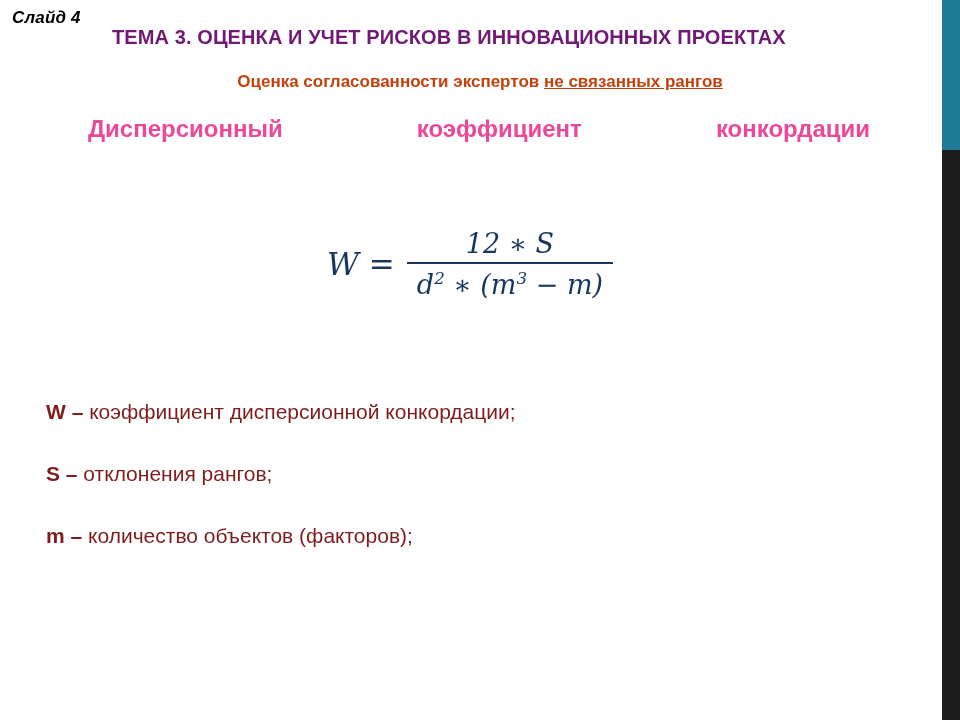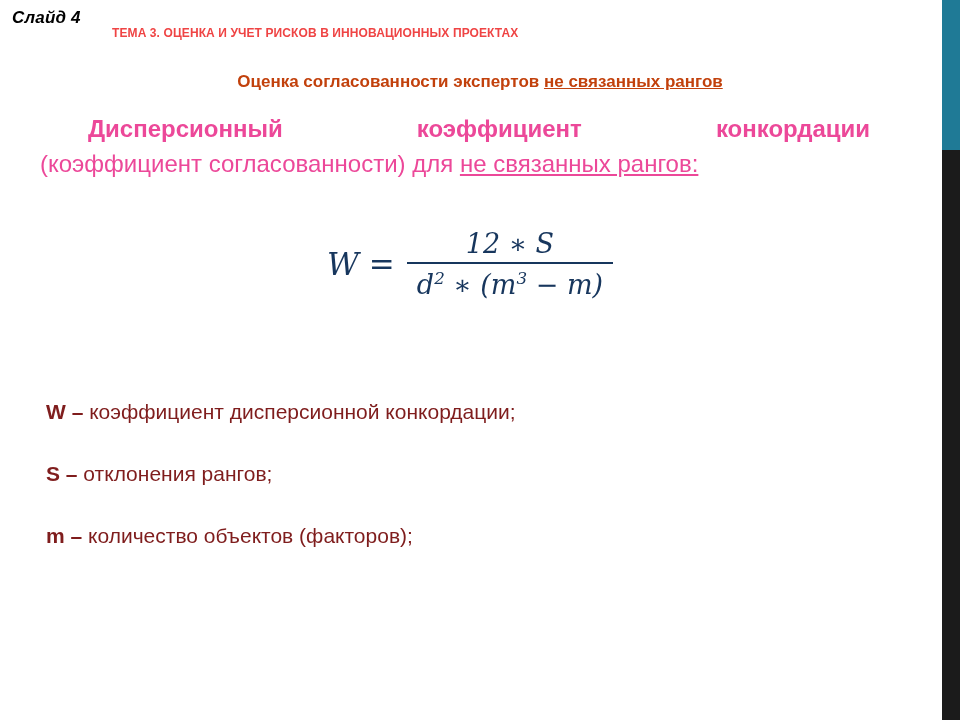--- a/index.html
+++ b/index.html
@@ -57,23 +57,23 @@
     font-weight: bold;
     color: #000000;
     letter-spacing: 0.2px;
     font-style: italic;
   }
   .topic-title {
     position: absolute;
     left: 112px;
     top: 26px;
     width: 790px;
-    font-size: 12px;
-    font-weight: bold;
-    color: #ef4444;
+    font-size: 20px;
+    font-weight: bold;
+    color: #701a75;
     letter-spacing: 0.1px;
   }
   .subtitle {
     position: absolute;
     left: 60px;
     top: 72px;
     width: 840px;
     text-align: center;
     font-size: 17px;
     font-weight: bold;
@@ -192,23 +192,20 @@
 
   <div class="topic-title">ТЕМА 3. ОЦЕНКА И УЧЕТ РИСКОВ В ИННОВАЦИОННЫХ ПРОЕКТАХ</div>
 
   <div class="subtitle">
     <span>Оценка согласованности экспертов</span>
     <span class="u">не связанных рангов</span>
   </div>
 
   <div class="lead">
     <span class="line1">Дисперсионный коэффициент конкордации</span>
-    <span class="line2">
-      <span>(коэффициент согласованности)  для </span><span class="u">не связанных рангов:</span>
-    </span>
   </div>
 
   <div class="formula">
     <div class="wrap">
       <span class="lhs">W</span>
       <span class="eq">=</span>
       <span class="frac">
         <span class="num">12 ∗ S</span>
         <span class="bar"></span>
         <span class="den"><span>d</span><sup>2</sup><span> ∗ (m</span><sup>3</sup><span> − m)</span></span>

